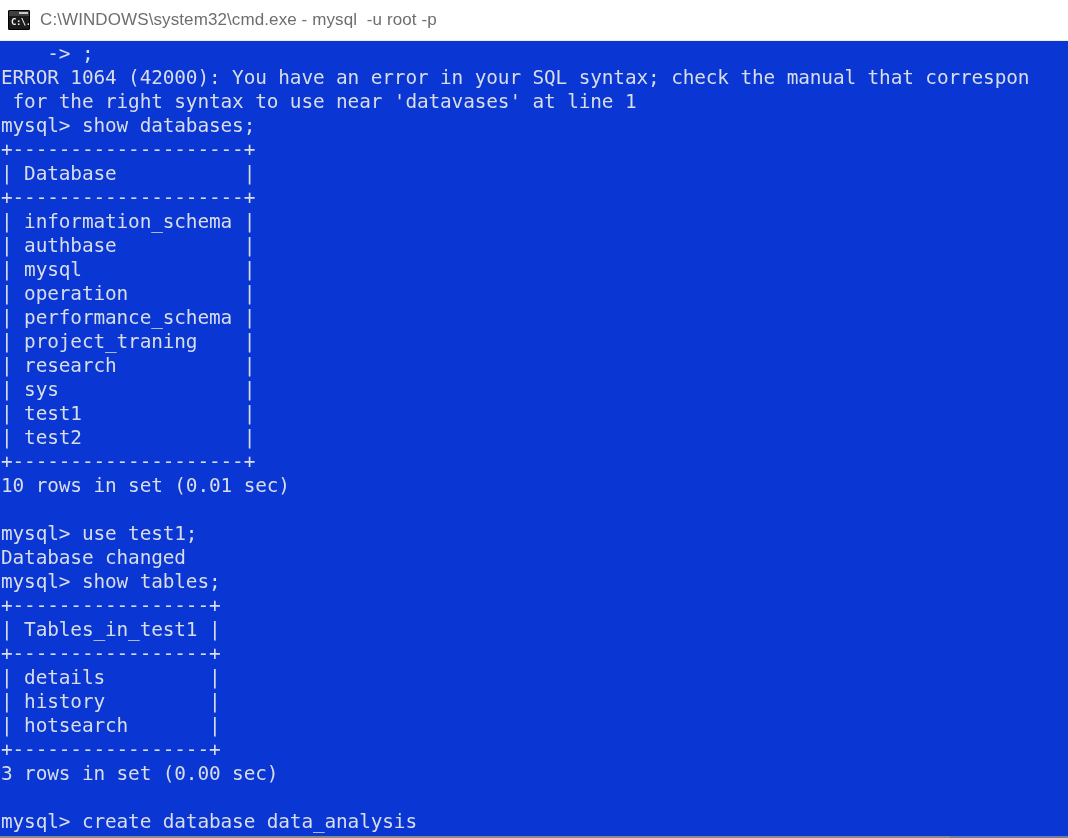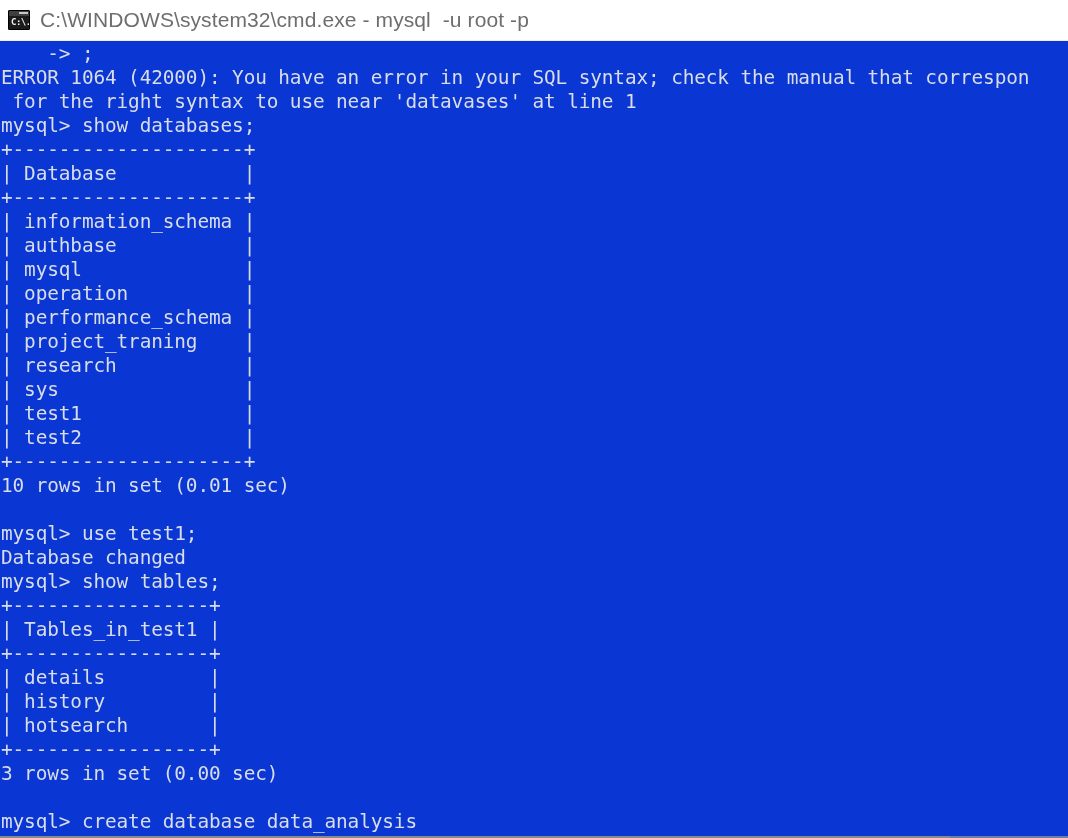--- a/index.html
+++ b/index.html
@@ -60,21 +60,21 @@
     left: 2px;
     top: 5px;
     font-family: "DejaVu Sans Mono", monospace;
     font-size: 9px;
     font-weight: bold;
     line-height: 13px;
     color: #f2f2f2;
     letter-spacing: -0.5px;
   }
   #titlebar-text {
-    font-size: 21px;
+    font-size: 17px;
     color: #6e6e6e;
     white-space: pre;
     letter-spacing: 0.1px;
   }
 
   
   #console {
     position: absolute;
     left: 0;
     top: 41px;

